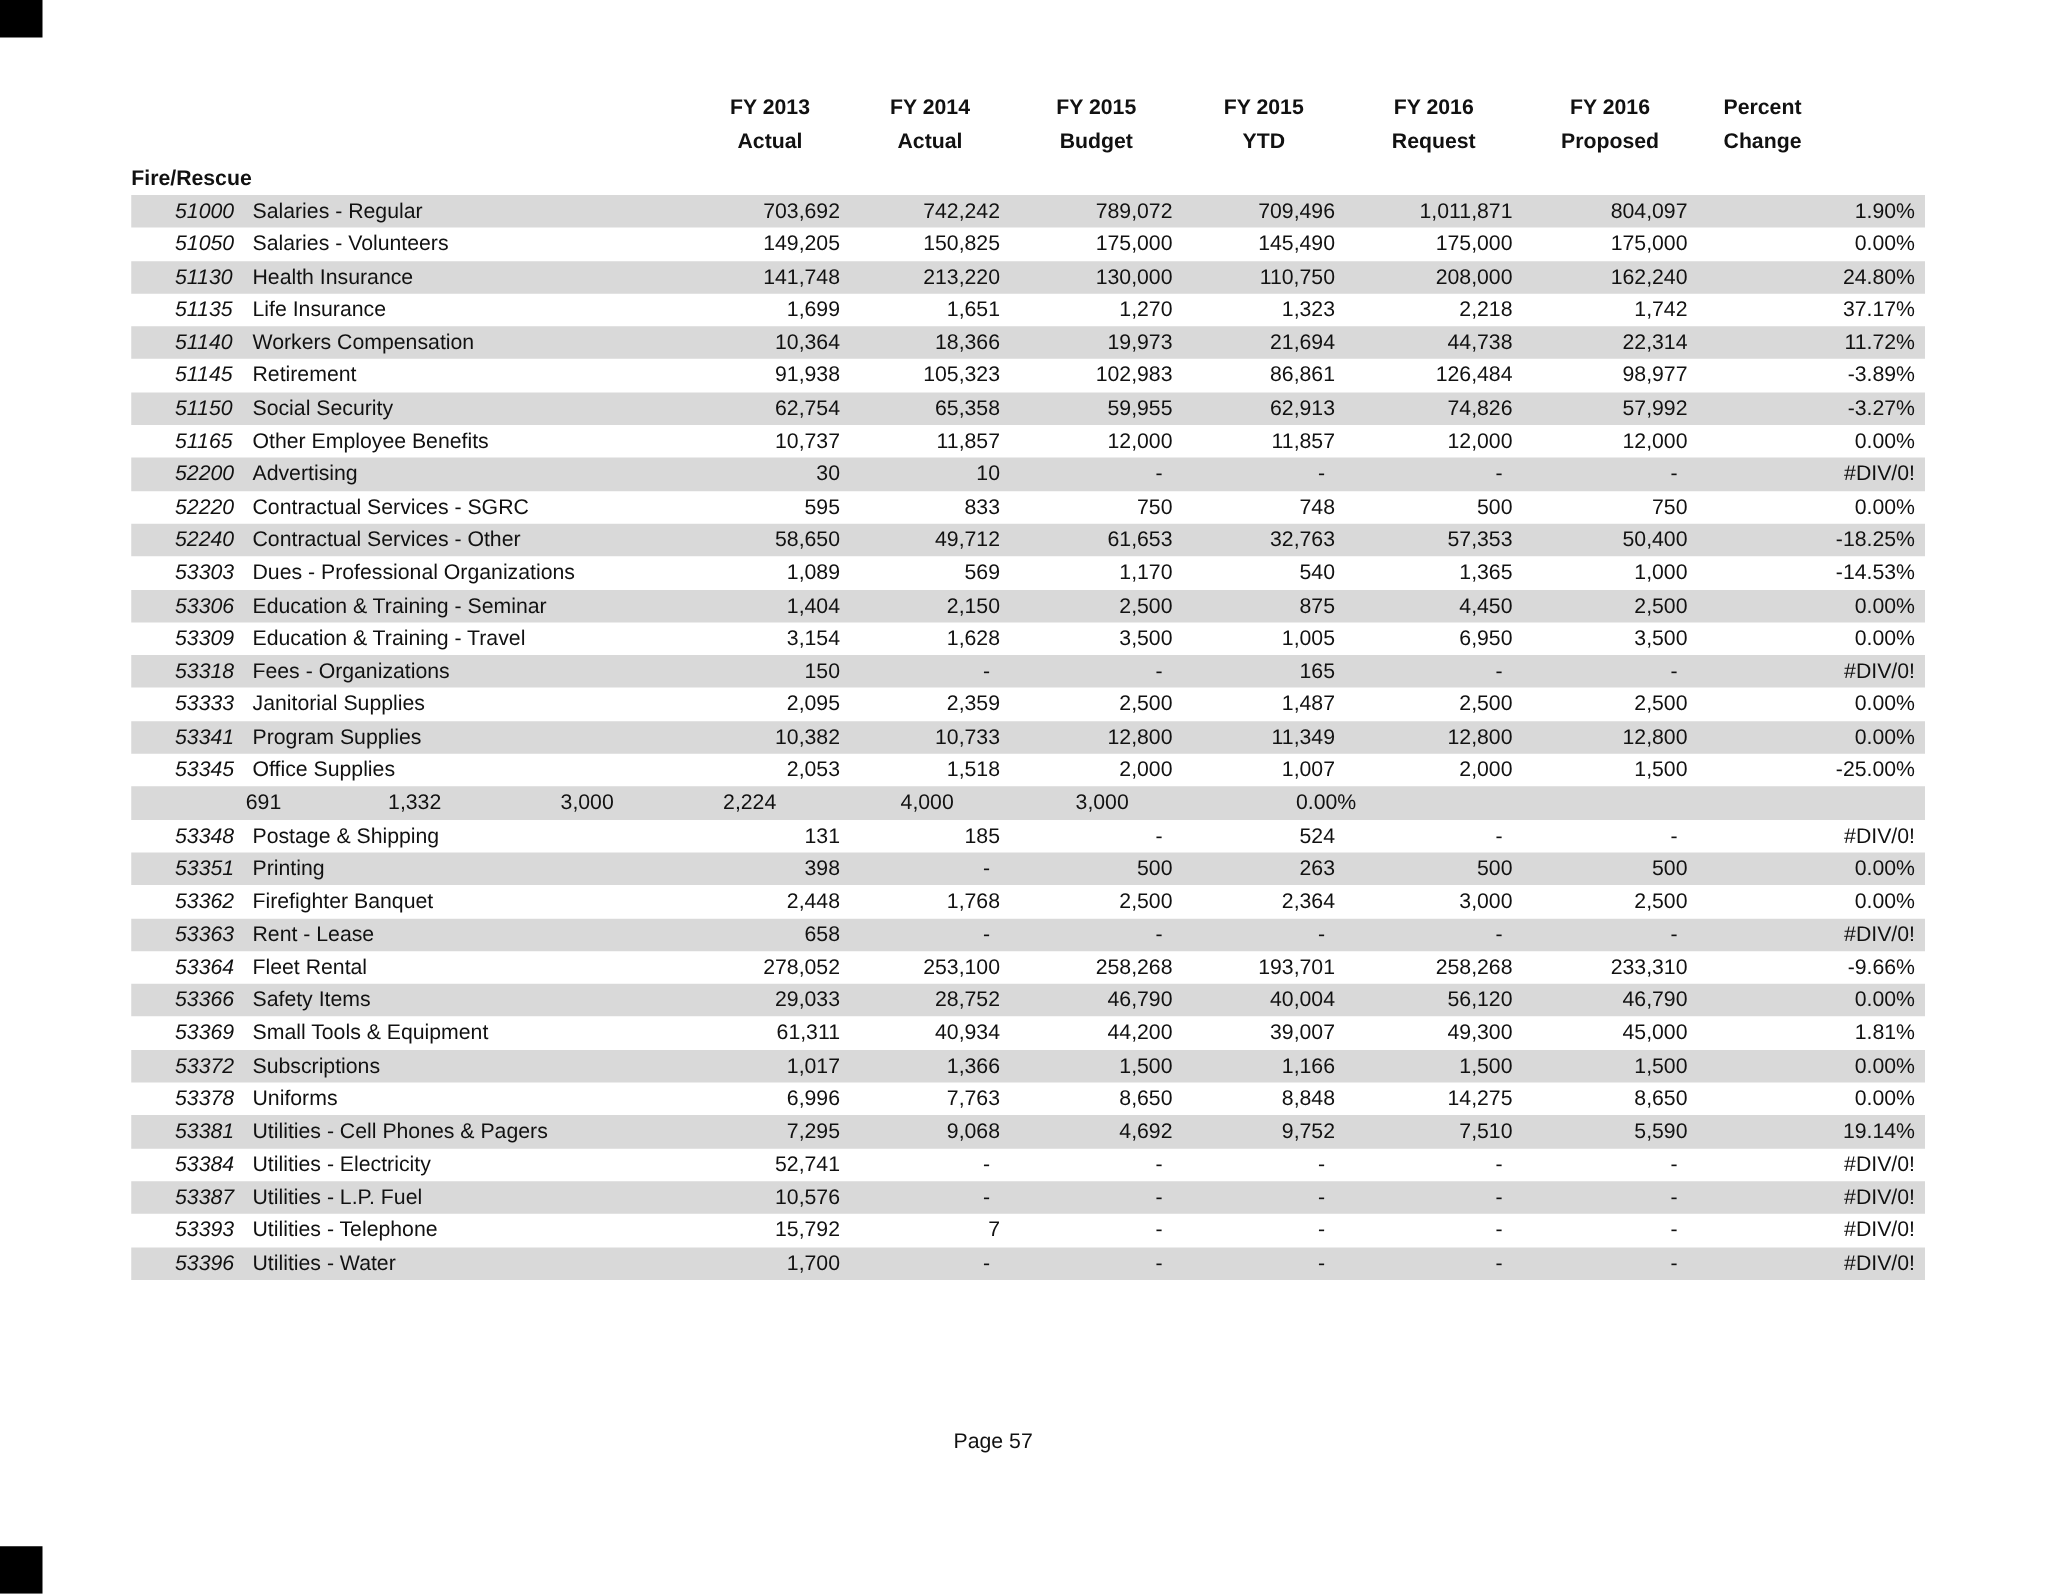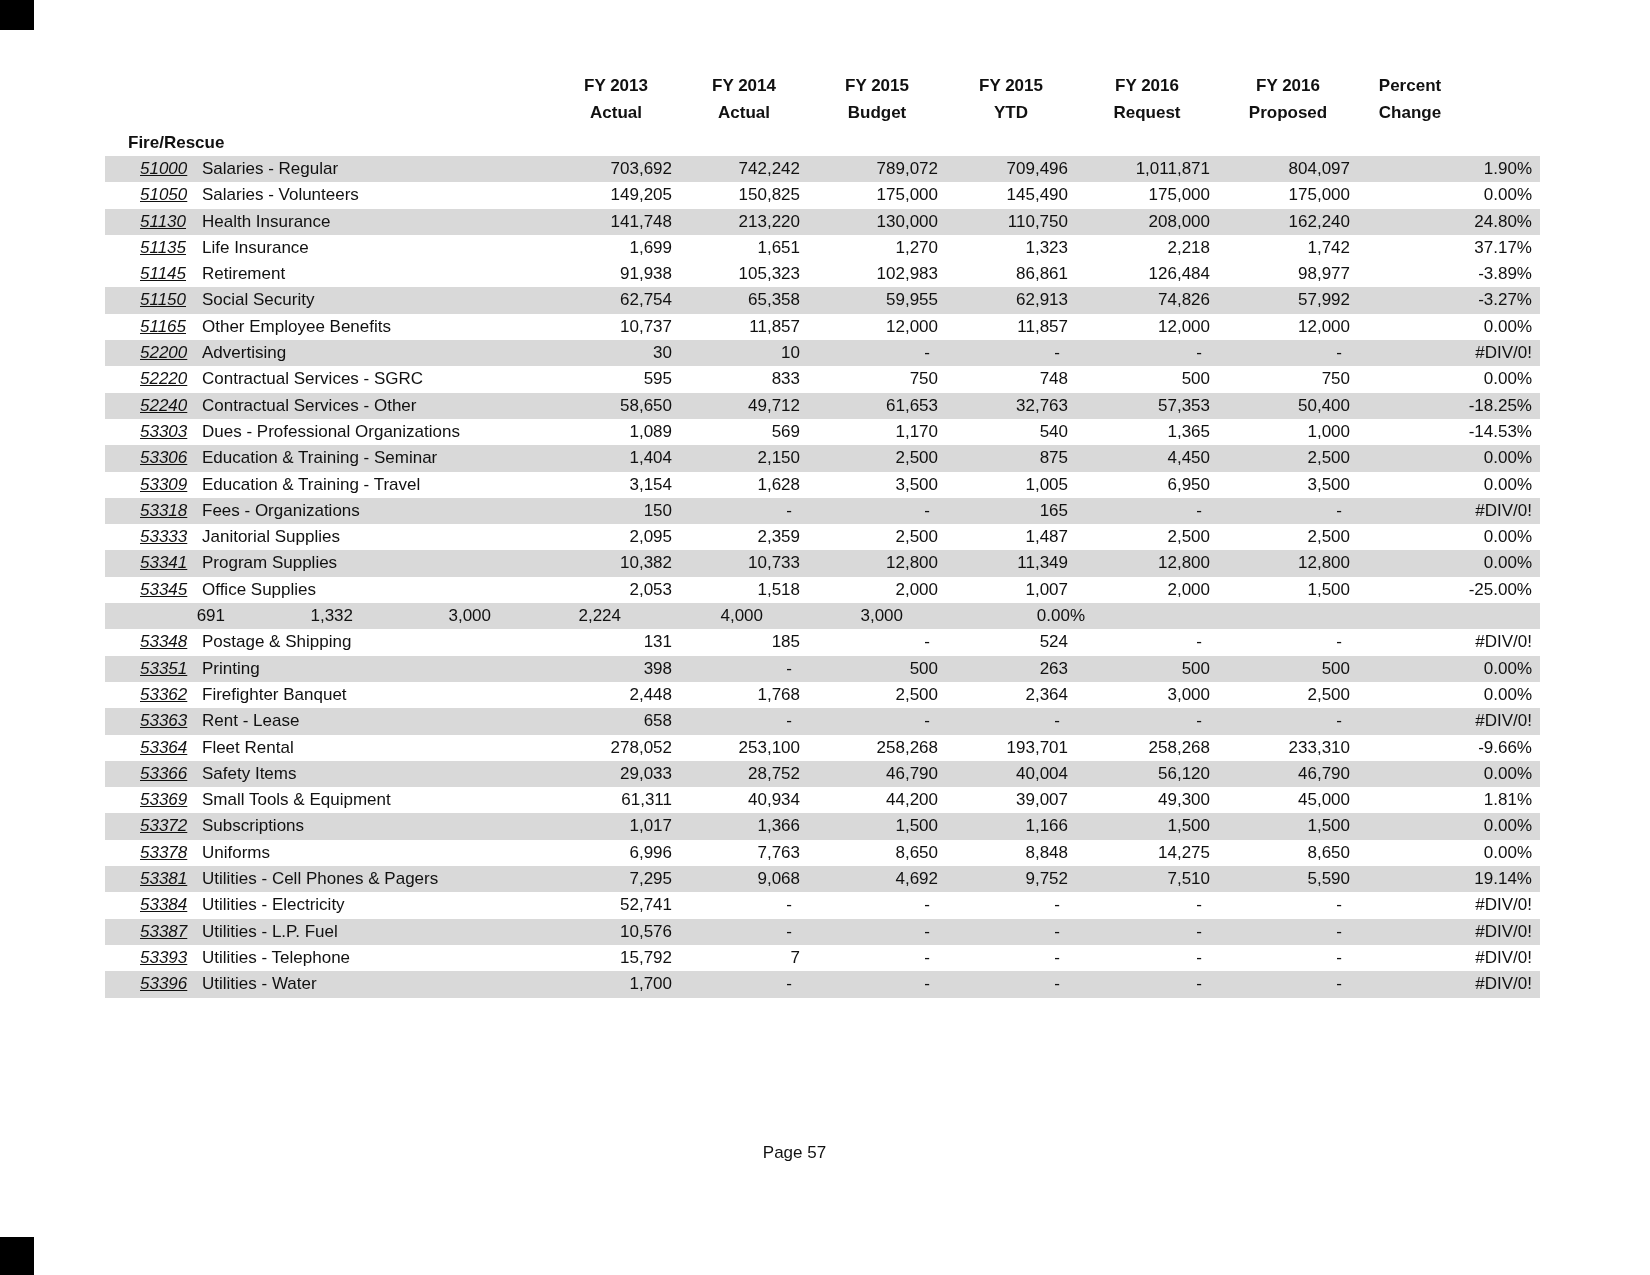--- a/index.html
+++ b/index.html
@@ -25,31 +25,31 @@
   .namecol { width: 447px; }
   .c1 { width: 128px; }
   .c2 { width: 128px; }
   .c3 { width: 138px; }
   .c4 { width: 130px; }
   .c5 { width: 142px; }
   .c6 { width: 140px; }
   .c7 { width: 182px; }
   .pcthead { padding-right: 78px; }
 
-  .section-title { font-weight: bold; font-size: 17px; line-height: 26px; margin-top: 4px; margin-left: 23px; }
+  .section-title { font-weight: bold; font-size: 17px; line-height: 26px; margin-top: 4px; }
 
   .row { display: flex; height: 26.3px; font-size: 17px; line-height: 26.3px; }
   .row.shaded { background: var(--shade, #d9d9d9); }
 
   .cell.num { text-align: right; padding-right: 8px; white-space: nowrap; }
   .cell.pct { }
   .cell.dash { padding-right: 16px; }
 
   .namecell { padding-left: 35px; display: flex; white-space: nowrap; }
-  .code { font-style: italic; width: 62px; flex: none; text-decoration: underline; }
+  .code { font-style: italic; width: 62px; flex: none; }
 
   .footer {
     position: absolute; top: 1142px; left: 0; width: 1565px;
     text-align: center; font-size: 17px; line-height: 22px; padding-left: 24px;
   }
 </style>
 </head>
 <body>
 
 <div class="page">
@@ -138,20 +138,33 @@
             <span class="acct">Life Insurance</span>
           </div>
           <div class="cell num c1">1,699</div>
           <div class="cell num c2">1,651</div>
           <div class="cell num c3">1,270</div>
           <div class="cell num c4">1,323</div>
           <div class="cell num c5">2,218</div>
           <div class="cell num c6">1,742</div>
           <div class="cell num c7 pct">37.17%</div>
         </div>
+        <div class="row shaded">
+          <div class="cell namecol namecell">
+            <span class="code">51140</span>
+            <span class="acct">Workers Compensation</span>
+          </div>
+          <div class="cell num c1">10,364</div>
+          <div class="cell num c2">18,366</div>
+          <div class="cell num c3">19,973</div>
+          <div class="cell num c4">21,694</div>
+          <div class="cell num c5">44,738</div>
+          <div class="cell num c6">22,314</div>
+          <div class="cell num c7 pct">11.72%</div>
+        </div>
         <div class="row">
           <div class="cell namecol namecell">
             <span class="code">51145</span>
             <span class="acct">Retirement</span>
           </div>
           <div class="cell num c1">91,938</div>
           <div class="cell num c2">105,323</div>
           <div class="cell num c3">102,983</div>
           <div class="cell num c4">86,861</div>
           <div class="cell num c5">126,484</div>

